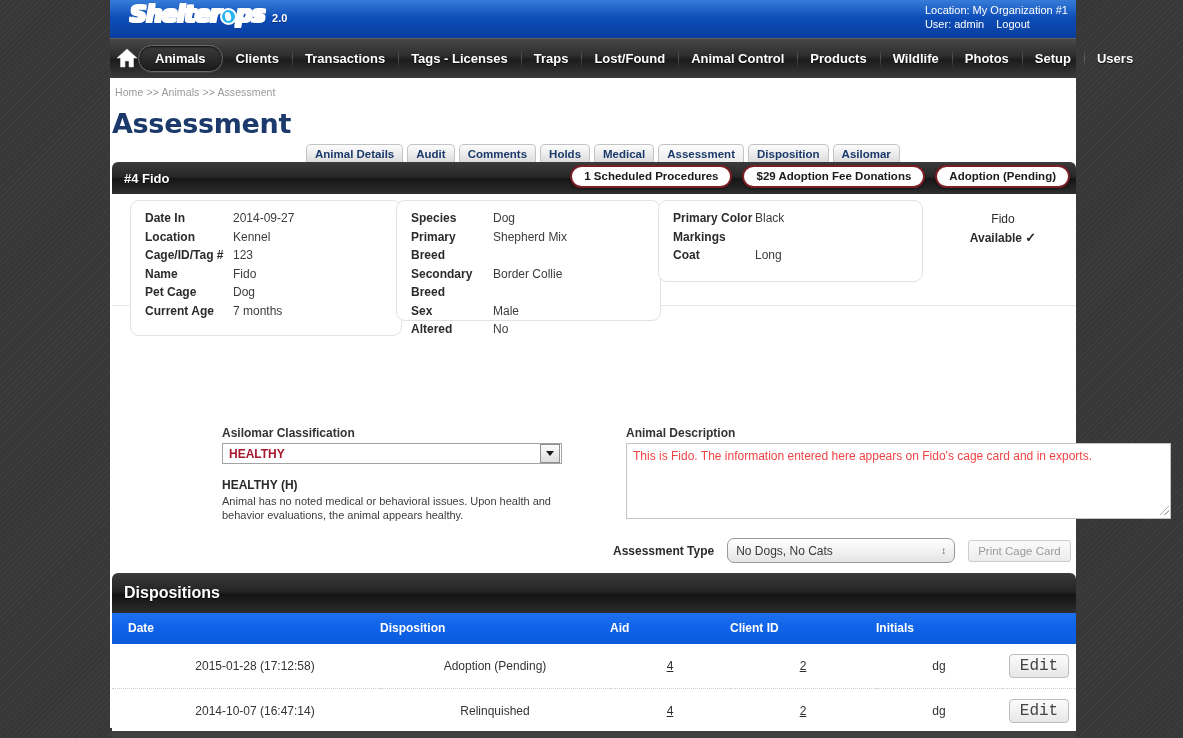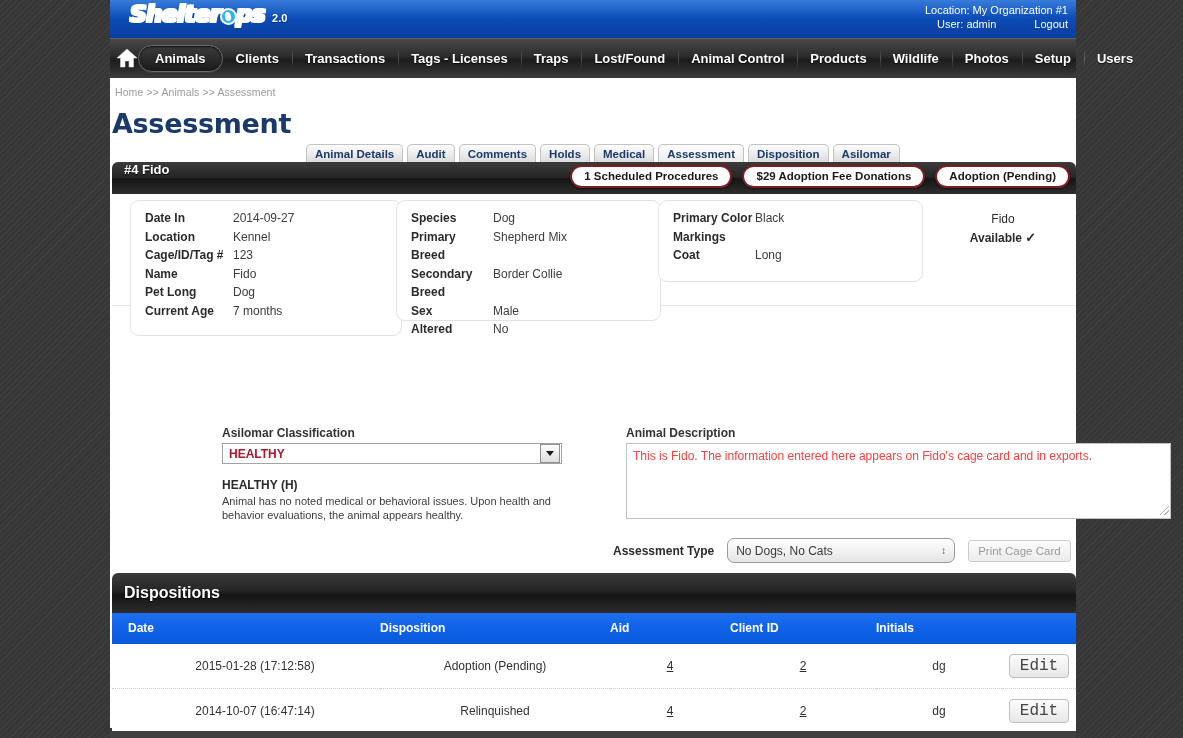--- a/index.html
+++ b/index.html
@@ -55,21 +55,21 @@
     transform: rotate(-12deg);
   }
   .logo-ver {
     font-size: 11px; font-weight: bold; color: #ffffff;
     text-shadow: 0 1px 1px rgba(0,0,0,0.4); position: relative; top: 4px;
   }
   .topbar-right {
     position: absolute; right: 8px; top: 3px;
     text-align: right; color: #ffffff; font-size: 11px; line-height: 14px;
   }
-  .topbar-right .row2 { display: flex; justify-content: flex-end; gap: 38px; }
+  .topbar-right .row2 { display: flex; gap: 12px; }
   .logout-link { color: #ffffff; text-decoration: none; cursor: pointer; }
 
   
   .navbar {
     position: absolute; left: 110px; top: 38px; width: 966px; height: 40px;
     background: linear-gradient(to bottom, #4a4a4a 0%, #2c2c2c 45%, #1c1c1c 55%, #3a3a3a 100%);
     border-radius: 0 0 9px 9px;
     display: flex; align-items: center; padding-left: 6px;
     box-shadow: inset 0 1px 0 rgba(255,255,255,0.12);
   }
@@ -130,21 +130,21 @@
   }
   .tab.active {
     background: linear-gradient(to bottom, #fdfdfd 0%, #f2f2f2 60%, #e8e8e8 100%);
   }
 
   
   .animal-band {
     position: absolute; left: 2px; top: 84px; width: 964px; height: 32px;
     background: linear-gradient(to bottom, #3b3b3b 0%, #262626 48%, #151515 52%, #2e2e2e 100%);
     border-radius: 6px 6px 0 0;
-    display: flex; align-items: flex-start;
+    display: flex; align-items: center;
   }
   .animal-title {
     color: #ffffff; font-size: 13px; font-weight: bold;
     margin-left: 12px; text-shadow: 0 1px 1px rgba(0,0,0,0.9);
   }
   .band-badges {
     position: absolute; right: 6px; top: 3px;
     display: flex; gap: 10px; align-items: center;
   }
   .badge {
@@ -408,21 +408,21 @@
           </div>
         <div class="drow">
             <div class="dlabel">Cage/ID/Tag #</div>
             <div class="dval">123</div>
           </div>
         <div class="drow">
             <div class="dlabel">Name</div>
             <div class="dval">Fido</div>
           </div>
         <div class="drow">
-            <div class="dlabel">Pet Long</div>
+            <div class="dlabel">Pet Cage</div>
             <div class="dval">Dog</div>
           </div>
         <div class="drow">
             <div class="dlabel">Current Age</div>
             <div class="dval">7 months</div>
           </div>
       </div>
 
       <div class="dcard dcard-2">
         <div class="drow">

